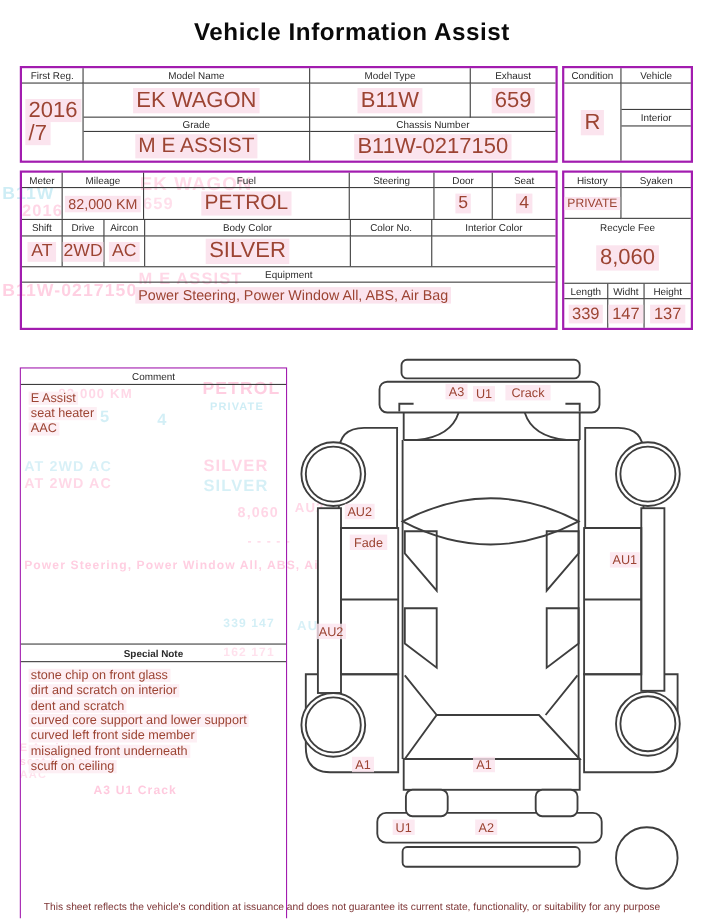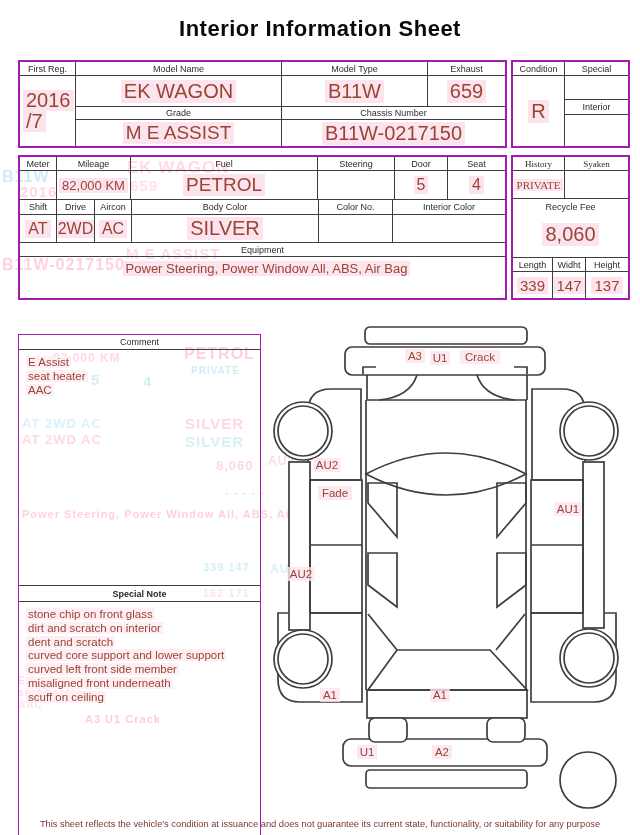--- a/index.html
+++ b/index.html
@@ -58,21 +58,21 @@
       <div class="ghost" style="left: 203px; top: 562px; font-size: 11px; color: rgb(159, 220, 236); opacity: 0.45;">339   147</div>
       <div class="ghost" style="left: 203px; top: 588px; font-size: 11px; color: rgb(255, 159, 196); opacity: 0.3;">162   171</div>
       <div class="ghost" style="left: 18px; top: 676px; font-size: 10px; color: rgb(255, 159, 196); opacity: 0.38;">E Assist</div>
       <div class="ghost" style="left: 18px; top: 688px; font-size: 10px; color: rgb(255, 159, 196); opacity: 0.38;">seat heater</div>
       <div class="ghost" style="left: 18px; top: 700px; font-size: 10px; color: rgb(255, 159, 196); opacity: 0.3;">AAC</div>
       <div class="ghost" style="left: 85px; top: 714px; font-size: 11px; color: rgb(255, 159, 196); opacity: 0.55;">A3   U1    Crack</div>
       <div class="ghost" style="left: 268px; top: 455px; font-size: 12px; color: rgb(255, 159, 196); opacity: 0.4;">AU2</div>
       <div class="ghost" style="left: 270px; top: 563px; font-size: 12px; color: rgb(159, 220, 236); opacity: 0.4;">AU2</div>
     </div>
 
-  <h1 class="title">Interior Information Sheet</h1>
+  <h1 class="title">Vehicle Information Assist</h1>
 
   <div class="box grid" style="left:18px;top:60px;width:489px;height:88px;grid-template-columns:56px 206px 146px 77px;grid-template-rows:14px 31px 13px 26px;">
     <div class="cell hdr br bb" style="grid-area:1/1/2/2">First Reg.</div>
     <div class="cell hdr br bb" style="grid-area:1/2/2/3">Model Name</div>
     <div class="cell hdr br bb" style="grid-area:1/3/2/4">Model Type</div>
     <div class="cell hdr bb" style="grid-area:1/4/2/5">Exhaust</div>
     <div class="cell val v20 br firstreg" style="grid-area:2/1/5/2">
       <span class="hl">2016</span>
       <span class="hl">/7</span>
     </div>
@@ -90,21 +90,21 @@
     <div class="cell val v19 br" style="grid-area:4/2/5/3">
         <span class="hl">M E ASSIST</span>
       </div>
     <div class="cell val v20" style="grid-area:4/3/5/5">
         <span class="hl">B11W-0217150</span>
       </div>
   </div>
 
   <div class="box grid" style="left:511px;top:60px;width:119px;height:88px;grid-template-columns:52px 63px;grid-template-rows:14px 24px 15px 31px;">
     <div class="cell hdr br bb" style="grid-area:1/1/2/2">Condition</div>
-    <div class="cell hdr bb" style="grid-area:1/2/2/3">Special</div>
+    <div class="cell hdr bb" style="grid-area:1/2/2/3">Vehicle</div>
     <div class="cell val v20 br" style="grid-area:2/1/5/2">
         <span class="hl">R</span>
       </div>
     <div class="cell val bb" style="grid-area:2/2/3/3"></div>
     <div class="cell hdr bb" style="grid-area:3/2/4/3">Interior</div>
     <div class="cell val" style="grid-area:4/2/5/3"></div>
   </div>
 
   <div class="box" style="left:18px;top:155px;width:489px;height:145px;">
     <div class="grid section bb" style="height:43px;grid-template-columns:37px 74px 187px 77px 53px 57px;grid-template-rows:14px auto;">
@@ -151,21 +151,21 @@
       <div class="cell val br"></div>
       <div class="cell val"></div>
     </div>
     <div class="cell hdr bb section" style="height:14px;">Equipment</div>
     <div class="eq-val val section" style="height:41px;justify-content:center;">
         <span class="hl">Power Steering, Power Window  All, ABS, Air Bag</span>
       </div>
   </div>
 
   <div class="box" style="left:511px;top:155px;width:119px;height:145px;">
-    <div class="grid section" style="height:42px;grid-template-columns:52px 63px;grid-template-rows:14px auto;font-family:Liberation Serif, serif;">
+    <div class="grid section" style="height:42px;grid-template-columns:52px 63px;grid-template-rows:14px auto;">
       <div class="cell hdr br bb">History</div>
       <div class="cell hdr bb">Syaken</div>
       <div class="cell val v11 br bb">
           <span class="hl">PRIVATE</span>
         </div>
       <div class="cell val bb"></div>
     </div>
     <div class="section bb" style="height:59px;">
       <div class="cell hdr" style="height:15px;">Recycle Fee</div>
       <div class="cell val v20" style="height:40px;">

